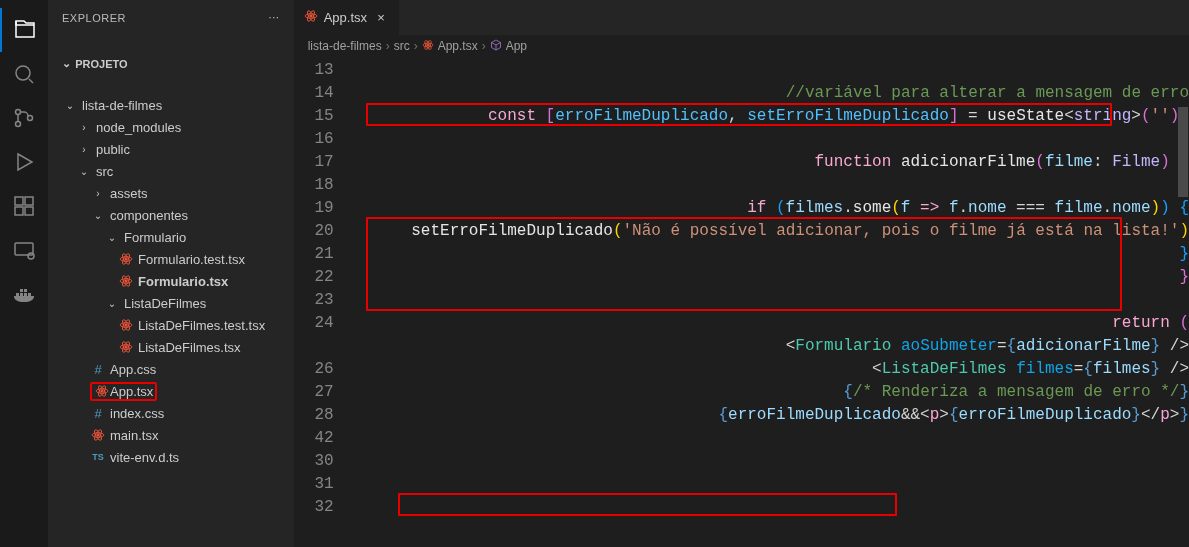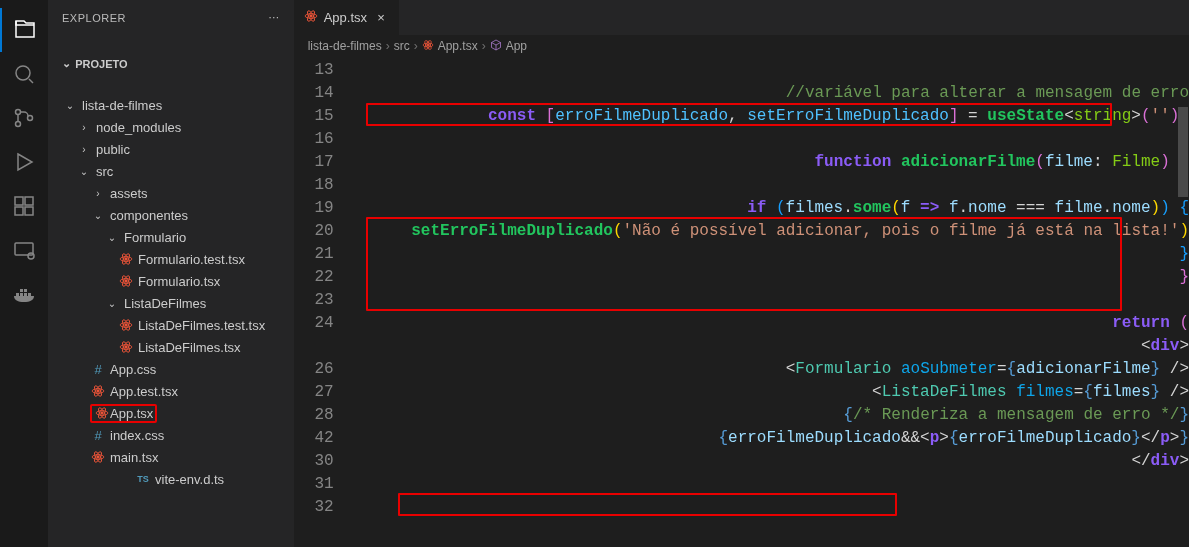--- a/index.html
+++ b/index.html
@@ -70,21 +70,21 @@
   padding-right: 8px;
   cursor: pointer;
   gap: 4px;
 }
 .tree-item .chevron { width: 16px; text-align: center; color: #c5c5c5; font-size: 10px;}
 .tree-item .icon { width: 16px; display:flex; align-items:center; justify-content:center; }
 .tree-item .label { color: #cccccc; white-space: nowrap; }
 .tree-item.folder .label { }
 .file-icon-react { color: #f05539; }
 .file-icon-hash { color: #519aba; }
-.file-icon-ts { color: #519aba; font-size:9px; font-weight:bold;margin-left:45px;}
+.file-icon-ts { color: #519aba; font-size:9px; font-weight:bold;}
 .highlight-box {
   border: 2px solid #e80000;
   border-radius: 2px;
   padding: 0 2px;
   display: inline-flex;
   align-items: center;
 }
 .editor-area {
   flex: 1;
   display: flex;
@@ -133,24 +133,24 @@
   padding-right: 20px;
   padding-top: 2px;
 }
 .code {
   flex: 1;
   padding-top: 2px;
   position: relative;
 }
 .code-line { white-space: pre; text-align: right; }
 .tok-comment { color: #6a9955; }
-.tok-keyword { color: #8b5cf6; font-weight: bold; }
+.tok-keyword { color: #f9a8d4; }
 .tok-const { color: #4fc1ff; }
-.tok-func { color: #22c55e; font-weight: bold; }
-.tok-type { color: #84cc16; }
+.tok-func { color: #e5e5e5; }
+.tok-type { color: #c4b5fd; }
 .tok-string { color: #ce9178; }
 .tok-var { color: #9cdcfe; }
 .tok-paren { color: #ffd700; }
 .tok-bracket-pink { color: #da70d6; }
 .tok-bracket-blue { color: #179fff; }
 .tok-punct { color: #d4d4d4; }
 .tok-op { color: #d4d4d4; }
 .tok-tag { color: #4ec9b0; }
 .tok-attr { color: #0ea5e9; }
 .tok-brace { color: #569cd6;}
@@ -262,71 +262,60 @@
         <span class="icon file-icon-react">
           <svg width="14" height="14" viewBox="0 0 24 24" fill="none" stroke="currentColor" stroke-width="1.5">
             <circle cx="12" cy="12" r="2" fill="currentColor"></circle>
             <ellipse cx="12" cy="12" rx="10" ry="4"></ellipse>
             <ellipse cx="12" cy="12" rx="10" ry="4" transform="rotate(60 12 12)"></ellipse>
             <ellipse cx="12" cy="12" rx="10" ry="4" transform="rotate(-60 12 12)"></ellipse>
           </svg>
         </span>
         <span class="label">Formulario.test.tsx</span>
       </div>
+      <div class="tree-item" style="padding-left: 70px; font-weight: bold;">
+        <span class="icon file-icon-react">
+          <svg width="14" height="14" viewBox="0 0 24 24" fill="none" stroke="currentColor" stroke-width="1.5">
+            <circle cx="12" cy="12" r="2" fill="currentColor"></circle>
+            <ellipse cx="12" cy="12" rx="10" ry="4"></ellipse>
+            <ellipse cx="12" cy="12" rx="10" ry="4" transform="rotate(60 12 12)"></ellipse>
+            <ellipse cx="12" cy="12" rx="10" ry="4" transform="rotate(-60 12 12)"></ellipse>
+          </svg>
+        </span>
+        <span class="label">Formulario.tsx</span>
+      </div>
+      <div class="tree-item folder" style="padding-left: 56px;">
+        <span class="chevron">⌄</span>
+        <span class="label">ListaDeFilmes</span>
+      </div>
       <div class="tree-item" style="padding-left: 70px;">
         <span class="icon file-icon-react">
           <svg width="14" height="14" viewBox="0 0 24 24" fill="none" stroke="currentColor" stroke-width="1.5">
             <circle cx="12" cy="12" r="2" fill="currentColor"></circle>
             <ellipse cx="12" cy="12" rx="10" ry="4"></ellipse>
             <ellipse cx="12" cy="12" rx="10" ry="4" transform="rotate(60 12 12)"></ellipse>
             <ellipse cx="12" cy="12" rx="10" ry="4" transform="rotate(-60 12 12)"></ellipse>
           </svg>
         </span>
-        <span class="label">Formulario.tsx</span>
-      </div>
-      <div class="tree-item folder" style="padding-left: 56px;">
-        <span class="chevron">⌄</span>
-        <span class="label">ListaDeFilmes</span>
+        <span class="label">ListaDeFilmes.test.tsx</span>
       </div>
       <div class="tree-item" style="padding-left: 70px;">
         <span class="icon file-icon-react">
           <svg width="14" height="14" viewBox="0 0 24 24" fill="none" stroke="currentColor" stroke-width="1.5">
             <circle cx="12" cy="12" r="2" fill="currentColor"></circle>
             <ellipse cx="12" cy="12" rx="10" ry="4"></ellipse>
             <ellipse cx="12" cy="12" rx="10" ry="4" transform="rotate(60 12 12)"></ellipse>
             <ellipse cx="12" cy="12" rx="10" ry="4" transform="rotate(-60 12 12)"></ellipse>
           </svg>
         </span>
-        <span class="label">ListaDeFilmes.test.tsx</span>
-      </div>
-      <div class="tree-item" style="padding-left: 70px;">
-        <span class="icon file-icon-react">
-          <svg width="14" height="14" viewBox="0 0 24 24" fill="none" stroke="currentColor" stroke-width="1.5">
-            <circle cx="12" cy="12" r="2" fill="currentColor"></circle>
-            <ellipse cx="12" cy="12" rx="10" ry="4"></ellipse>
-            <ellipse cx="12" cy="12" rx="10" ry="4" transform="rotate(60 12 12)"></ellipse>
-            <ellipse cx="12" cy="12" rx="10" ry="4" transform="rotate(-60 12 12)"></ellipse>
-          </svg>
-        </span>
         <span class="label">ListaDeFilmes.tsx</span>
       </div>
       <div class="tree-item" style="padding-left: 42px;">
         <span class="icon file-icon-hash">#</span>
         <span class="label">App.css</span>
-      </div>
-      <div class="tree-item" style="padding-left: 42px;">
-        <span class="icon file-icon-react">
-          <svg width="14" height="14" viewBox="0 0 24 24" fill="none" stroke="currentColor" stroke-width="1.5">
-            <circle cx="12" cy="12" r="2" fill="currentColor"></circle>
-            <ellipse cx="12" cy="12" rx="10" ry="4"></ellipse>
-            <ellipse cx="12" cy="12" rx="10" ry="4" transform="rotate(60 12 12)"></ellipse>
-            <ellipse cx="12" cy="12" rx="10" ry="4" transform="rotate(-60 12 12)"></ellipse>
-          </svg>
-        </span>
-        <span class="label">App.test.tsx</span>
       </div>
       <div class="tree-item" style="padding-left: 42px;">
         <span class="highlight-box">
           <span class="icon file-icon-react">
             <svg width="14" height="14" viewBox="0 0 24 24" fill="none" stroke="currentColor" stroke-width="1.5">
               <circle cx="12" cy="12" r="2" fill="currentColor"></circle>
               <ellipse cx="12" cy="12" rx="10" ry="4"></ellipse>
               <ellipse cx="12" cy="12" rx="10" ry="4" transform="rotate(60 12 12)"></ellipse>
               <ellipse cx="12" cy="12" rx="10" ry="4" transform="rotate(-60 12 12)"></ellipse>
             </svg>
@@ -426,24 +415,22 @@
         <div class="code-line">  <span class="tok-keyword">const</span> <span class="tok-bracket-pink">[</span><span class="tok-const">erroFilmeDuplicado</span><span class="tok-punct">,</span> <span class="tok-const">setErroFilmeDuplicado</span><span class="tok-bracket-pink">]</span> <span class="tok-op">=</span> <span class="tok-func">useState</span><span class="tok-punct">&lt;</span><span class="tok-type">string</span><span class="tok-punct">&gt;</span><span class="tok-bracket-pink">(</span><span class="tok-string">''</span><span class="tok-bracket-pink">)</span><span class="tok-punct">;</span></div>
         <div class="code-line">&nbsp;</div>
         <div class="code-line">  <span class="tok-keyword">function</span> <span class="tok-func">adicionarFilme</span><span class="tok-bracket-pink">(</span><span class="tok-var">filme</span><span class="tok-punct">:</span> <span class="tok-type">Filme</span><span class="tok-bracket-pink">)</span> <span class="tok-bracket-pink">{</span></div>
         <div class="code-line">&nbsp;</div>
         <div class="code-line">    <span class="tok-keyword">if</span> <span class="tok-bracket-blue">(</span><span class="tok-var">filmes</span><span class="tok-punct">.</span><span class="tok-func">some</span><span class="tok-paren">(</span><span class="tok-var">f</span> <span class="tok-keyword">=&gt;</span> <span class="tok-var">f</span><span class="tok-punct">.</span><span class="tok-var">nome</span> <span class="tok-op">===</span> <span class="tok-var">filme</span><span class="tok-punct">.</span><span class="tok-var">nome</span><span class="tok-paren">)</span><span class="tok-bracket-blue">)</span> <span class="tok-bracket-blue">{</span></div>
         <div class="code-line">      <span class="tok-func">setErroFilmeDuplicado</span><span class="tok-paren">(</span><span class="tok-string">'Não é possível adicionar, pois o filme já está na lista!'</span><span class="tok-paren">)</span></div>
         <div class="code-line">    <span class="tok-bracket-blue">}</span></div>
         <div class="code-line">  <span class="tok-bracket-pink">}</span></div>
         <div style="height: 23px;"></div>
         <div class="code-line">  <span class="tok-keyword">return</span> <span class="tok-bracket-pink">(</span></div>
-        <div class="code-line">    <span class="tok-punct">&lt;</span><span class="tok-keyword">div</span><span class="tok-punct">&gt;</span></div>
         <div class="code-line">      <span class="tok-punct">&lt;</span><span class="tok-tag">Formulario</span> <span class="tok-attr">aoSubmeter</span><span class="tok-op">=</span><span class="tok-brace">{</span><span class="tok-var">adicionarFilme</span><span class="tok-brace">}</span> <span class="tok-punct">/&gt;</span></div>
         <div class="code-line">      <span class="tok-punct">&lt;</span><span class="tok-tag">ListaDeFilmes</span> <span class="tok-attr">filmes</span><span class="tok-op">=</span><span class="tok-brace">{</span><span class="tok-var">filmes</span><span class="tok-brace">}</span> <span class="tok-punct">/&gt;</span></div>
         <div class="code-line">      <span class="tok-brace">{</span><span class="tok-comment">/* Renderiza a mensagem de erro */</span><span class="tok-brace">}</span></div>
         <div class="code-line">      <span class="tok-brace">{</span><span class="tok-var">erroFilmeDuplicado</span><span class="tok-op">&amp;&amp;</span><span class="tok-punct">&lt;</span><span class="tok-keyword">p</span><span class="tok-punct">&gt;</span><span class="tok-brace">{</span><span class="tok-var">erroFilmeDuplicado</span><span class="tok-brace">}</span><span class="tok-punct">&lt;/</span><span class="tok-keyword">p</span><span class="tok-punct">&gt;</span><span class="tok-brace">}</span></div>
-        <div class="code-line">    <span class="tok-punct">&lt;/</span><span class="tok-keyword">div</span><span class="tok-punct">&gt;</span></div>
       </div>
     <div class="scrollb">
      <div class="scrollb-thumb"></div>
     </div>
   </div>
 </div>
 
 </body></html>

